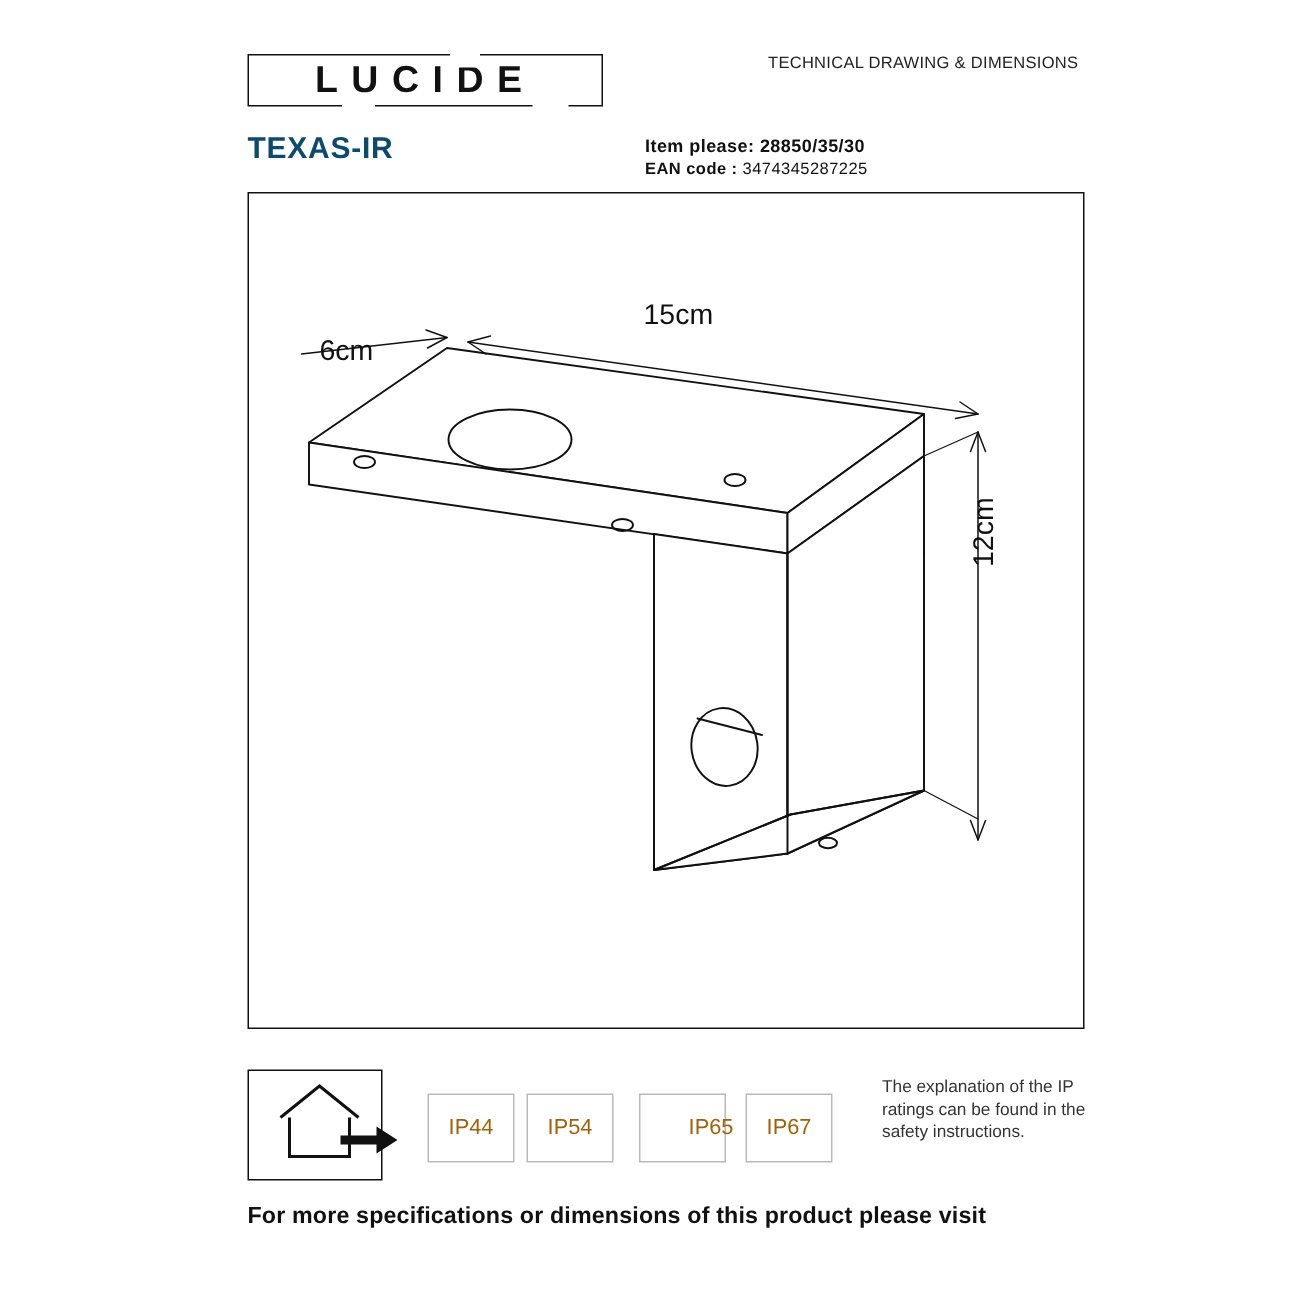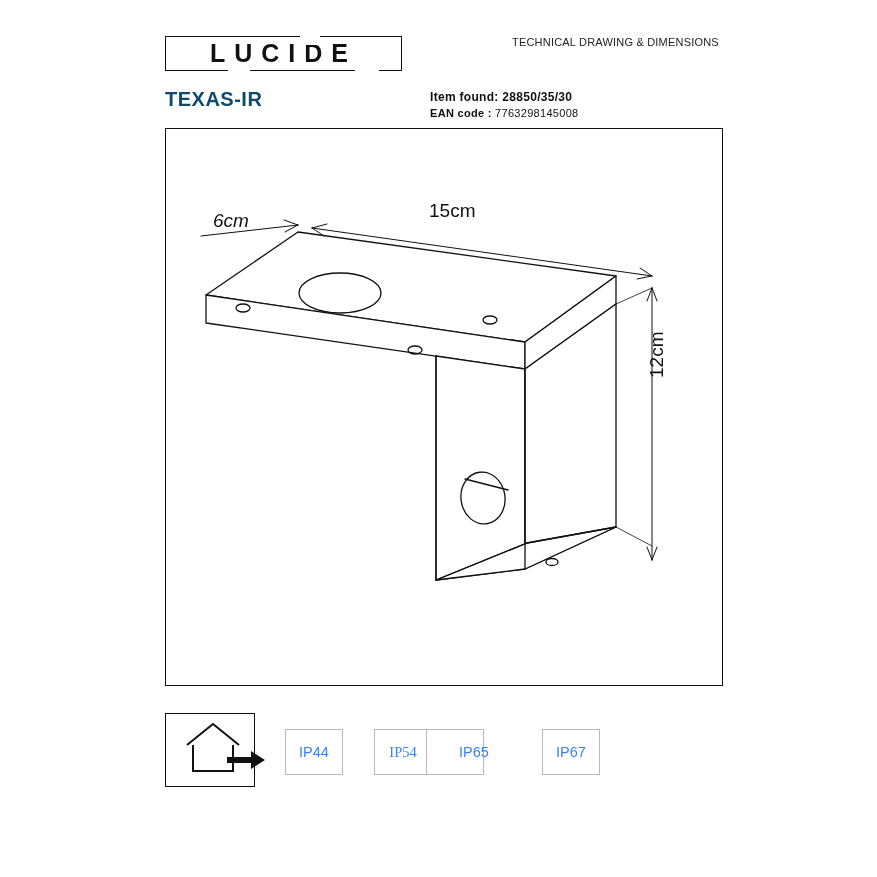--- a/index.html
+++ b/index.html
@@ -116,21 +116,21 @@
 
   
   .dim {
     position: absolute;
     font-size: 19px;
     font-weight: 400;
     color: #111;
     font-family: "Liberation Sans", sans-serif;
   }
   .dim-width { left: 413px; top: 200px; margin-left: 16px; }
-  .dim-depth { left: 213px; top: 210px; font-style: italic; }
+  .dim-depth { left: 213px; top: 224px; }
   .dim-height {
     left: 646px;
     top: 378px;
     transform: rotate(-90deg);
     transform-origin: left top;
   }
 
   
   .house-box {
     position: absolute;
@@ -152,27 +152,27 @@
     position: absolute;
     top: 729px;
     width: 58px;
     height: 46px;
     border: 1.5px solid #b9b9b9;
     box-sizing: border-box;
     display: flex;
     align-items: center;
     justify-content: center;
     font-size: 14.5px;
-    color: #3b82f6;
+    color: #a16207;
     background: #fff;
   }
   .ip-0 { left: 285px; }
-  .ip-1 { left: 374px; font-family: Liberation Serif, serif; }
+  .ip-1 { left: 351px; }
   .ip-2 { left: 426px; padding-left: 38px; }
-  .ip-3 { left: 497px; margin-left: 45px; }
+  .ip-3 { left: 497px; }
 
   .ip-note {
     position: absolute;
     left: 588px;
     top: 718px;
     width: 150px;
     font-size: 11.5px;
     line-height: 15px;
     color: #333;
   }
@@ -206,26 +206,26 @@
   <div class="logo-text">LUCIDE</div>
   <div class="logo-notch notch-a"></div>
   <div class="logo-notch notch-b"></div>
   <div class="logo-notch notch-c"></div>
 
   <div class="tech-label">TECHNICAL DRAWING &amp; DIMENSIONS</div>
 
   <div class="product-title">TEXAS-IR</div>
 
   <div class="item-number">
-    <span>Item found:</span>
+    <span>Item please:</span>
     <span>28850/35/30</span>
   </div>
   <div class="ean-code">
     <span>EAN code :</span>
-    <span class="val">7763298145008</span>
+    <span class="val">3474345287225</span>
   </div>
 
   <div class="drawing-frame"></div>
 
   <svg class="drawing-svg" viewBox="0 0 558 558">
     <g fill="none" stroke="#111" stroke-width="1.3" stroke-linejoin="round" stroke-linecap="round">
 
       <path d="M 41 167 L 133 104 L 451 148 L 360 214 Z" fill="#ffffff"></path>
 
       <path d="M 41 167 L 41 195 L 360 241 L 360 214 Z" fill="#ffffff"></path>
@@ -284,15 +284,17 @@
     <g>
       <path d="M 62 52 L 86 52 L 86 46 L 100 55 L 86 64 L 86 58 L 62 58 Z" fill="#111"></path>
     </g>
   </svg>
 
   <div class="ip-badge ip-0">IP44</div>
   <div class="ip-badge ip-1">IP54</div>
   <div class="ip-badge ip-2">IP65</div>
   <div class="ip-badge ip-3">IP67</div>
 
-
+  <div class="ip-note">The explanation of the IP ratings can be found in the safety instructions.</div>
+
+  <div class="footer-line1">For more specifications or dimensions of this product please visit</div>
 
 </div>
 
 </body></html>

